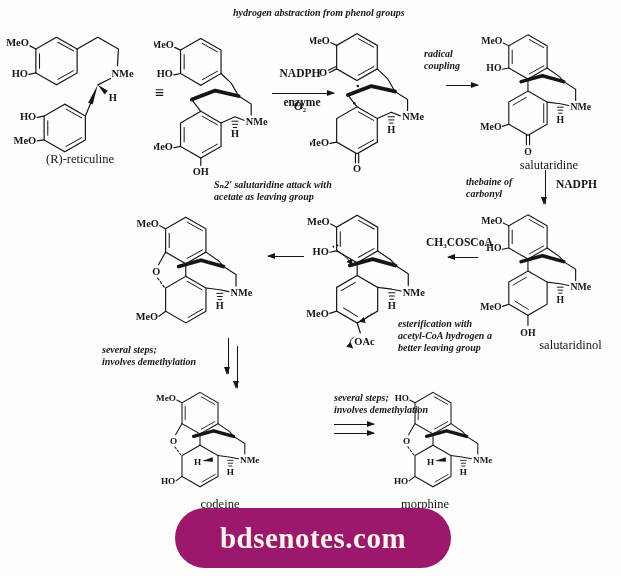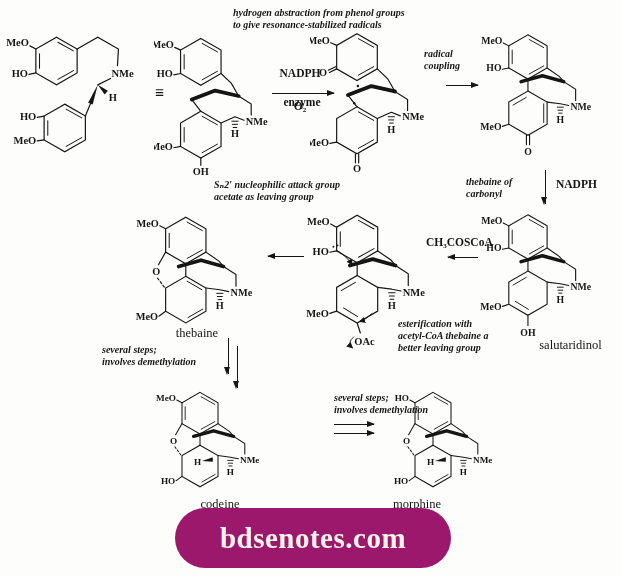--- a/index.html
+++ b/index.html
@@ -40,38 +40,38 @@
   <svg width="0" height="0" style="position:absolute">
     <defs>
       <marker id="ah" viewBox="0 0 10 10" refX="9" refY="5" markerWidth="7" markerHeight="7" orient="auto-start-reverse">
         <path d="M0 0L10 5L0 10z" fill="#151515"></path>
       </marker>
     </defs>
   </svg>
 
   <div class="ann" style="left:233px;top:7px;">
     <div>hydrogen abstraction from phenol groups</div>
-    <div>to give resonance-stabilized radicals</div>
   </div>
 
   <svg class="abs" style="left:4px;top:28px;" width="138" height="133" viewBox="0 0 150 145">
     <path class="bd" d="M57 10 L79.5 23 L79.5 49 L57 62 L34.5 49 L34.5 23 Z"></path>
     <path class="tick" d="M58.5 15.5 L75.5 25 M38.5 28 L38.5 44 M75.5 46.5 L58.5 56"></path>
     <path class="bd" d="M79.5 23 L102 10 L124.5 23 L123.5 41 M116 55 L102 62 M28 19.5 L34.5 23 M27 50.5 L34.5 49 M94 82.5 L88.5 96 M36 97.5 L43.5 96 M36 123 L43.5 122"></path>
     <path class="bd" d="M66 83 L88.5 96 L88.5 122 L66 135 L43.5 122 L43.5 96 Z"></path>
     <path class="tick" d="M67.5 88.5 L84.5 98 M47.5 101 L47.5 117 M84.5 119.5 L67.5 129"></path>
     <polygon class="wedge" points="102,62 113,68.5 109.5,72.5"></polygon>
     <polygon class="wedge" points="102,62 91.5,81.5 96.5,83.5"></polygon>
     <text x="27" y="20" text-anchor="end">MeO</text>
     <text x="26" y="53" text-anchor="end">HO</text>
     <text x="117" y="53">NMe</text>
     <text x="114" y="80">H</text>
     <text x="35" y="100" text-anchor="end">HO</text>
     <text x="35" y="126" text-anchor="end">MeO</text>
   </svg>
+  <div class="cap" style="left:20px;top:152px;width:120px;">(R)-reticuline</div>
 
   <div class="equiv" style="left:155px;top:84px;">≡</div>
 
   <svg class="abs" style="left:154px;top:33px;" width="126" height="144" viewBox="0 0 140 160">
     <path class="bd" d="M52 6 L74.5 19 L74.5 45 L52 58 L29.5 45 L29.5 19 Z"></path>
     <path class="tick" d="M53.5 11.5 L70.5 21 M33.5 24 L33.5 40 M70.5 42.5 L53.5 52"></path>
     <path class="bd" d="M23 16 L29.5 19 M22 46.5 L29.5 45 M74.5 45 L86 56 L94 70 M42 74 L52 87 M94 70 L108 79 L108 91 M100 97 L90 93 M90 93 L74.5 100 M22 127.5 L29.5 126 M52 139 L52 147"></path>
     <path class="bold" d="M42 74 L68 64 L94 70"></path>
     <path class="bd" d="M52 87 L74.5 100 L74.5 126 L52 139 L29.5 126 L29.5 100 Z"></path>
     <path class="tick" d="M53.5 92.5 L70.5 102 M33.5 105 L33.5 121 M70.5 123.5 L53.5 133"></path>
@@ -121,49 +121,49 @@
     <path class="bd" d="M56 74 L78.5 87 L78.5 113 L56 126 L33.5 113 L33.5 87 Z"></path>
     <path class="tick" d="M38.5 90.5 L54 81.5 M74.5 89 L74.5 111"></path>
     <path class="tick" d="M90.5 93 L97.5 93 M91.2 96.5 L96.8 96.5 M92 100 L96 100"></path>
     <text x="26" y="18.5" text-anchor="end">MeO</text>
     <text x="25" y="51" text-anchor="end">HO</text>
     <text x="106" y="96">NMe</text>
     <text x="94" y="111" text-anchor="middle">H</text>
     <text x="25" y="119.5" text-anchor="end">MeO</text>
     <text x="56" y="149" text-anchor="middle">O</text>
   </svg>
+  <div class="cap" style="left:494px;top:158px;width:110px;">salutaridine</div>
 
   <div class="ann" style="left:466px;top:176px;">
     <div>thebaine of</div>
     <div>carbonyl</div>
   </div>
   <div class="varrow" style="left:545px;top:170px;height:34px;"></div>
   <div class="rg" style="left:556px;top:178px;">NADPH</div>
 
   <div class="ann" style="left:214px;top:179px;">
-    <div>Sₙ2′ nucleophilic attack group</div>
+    <div>Sₙ2′ salutaridine attack with</div>
     <div>acetate as leaving group</div>
   </div>
 
   <svg class="abs" style="left:132px;top:210px;" width="130" height="121" viewBox="0 0 145 135">
     <path class="bd" d="M60 8 L82.5 21 L82.5 47 L60 60 L37.5 47 L37.5 21 Z"></path>
     <path class="tick" d="M61.5 13.5 L78.5 23 M41.5 26 L41.5 42 M78.5 44.5 L61.5 54"></path>
     <path class="bd" d="M31 17.5 L37.5 21 M37.5 47 L29.5 61 M60 60 L60 74 M82.5 47 L97 57 L102 63 M102 63 L116 72 L116 85 M108 91 L98 89 M98 89 L82.5 87 M30 118.5 L37.5 113"></path>
     <path class="bd dash" d="M28.5 76 L36 86"></path>
     <path class="bold" d="M52 63 L77 56 L102 63"></path>
     <path class="bd" d="M60 74 L82.5 87 L82.5 113 L60 126 L37.5 113 L37.5 87 Z"></path>
     <path class="tick" d="M61.5 79.5 L78 89 M62.5 120 L79 110.5"></path>
     <path class="tick" d="M94.5 93 L101.5 93 M95.2 96.5 L100.8 96.5 M96 100 L100 100"></path>
     <text x="30" y="18.5" text-anchor="end">MeO</text>
     <text x="27" y="72" text-anchor="middle">O</text>
     <text x="110" y="96">NMe</text>
     <text x="98" y="111" text-anchor="middle">H</text>
     <text x="29" y="123" text-anchor="end">MeO</text>
   </svg>
-  <div class="cap" style="left:147px;top:326px;width:100px;">thebaine</div>
   <div class="harrow rev" style="left:268px;top:256px;width:36px;"></div>
 
   <svg class="abs" style="left:306px;top:208px;" width="137" height="146" viewBox="0 0 150 160">
     <path class="bd" d="M56 8 L78.5 21 L78.5 47 L56 60 L33.5 47 L33.5 21 Z"></path>
     <path class="tick" d="M57.5 13.5 L74.5 23 M37.5 26 L37.5 42 M74.5 44.5 L57.5 54"></path>
     <path class="bd" d="M27 17.5 L33.5 21 M26 48.5 L33.5 47 M56 60 L56 74 M78.5 47 L93 57 L98 63 M98 63 L112 72 L112 85 M104 91 L94 89 M94 89 L78.5 87 M26 115.5 L33.5 113 M56 126 L59.5 137"></path>
     <path class="bold" d="M48 63 L73 56 L98 63"></path>
     <path class="bd" d="M56 74 L78.5 87 L78.5 113 L56 126 L33.5 113 L33.5 87 Z"></path>
     <path class="tick" d="M38.5 90.5 L54 81.5 M41 109.5 L56.5 119"></path>
     <path class="tick" d="M90.5 93 L97.5 93 M91.2 96.5 L96.8 96.5 M92 100 L96 100"></path>
@@ -175,21 +175,21 @@
     <text x="26" y="18.5" text-anchor="end">MeO</text>
     <text x="25" y="51" text-anchor="end">HO</text>
     <text x="106" y="96">NMe</text>
     <text x="94" y="111" text-anchor="middle">H</text>
     <text x="25" y="119.5" text-anchor="end">MeO</text>
     <text x="64" y="150" text-anchor="middle">OAc</text>
   </svg>
 
   <div class="ann" style="left:398px;top:318px;font-style:italic;">
     <div>esterification with</div>
-    <div>acetyl-CoA thebaine a</div>
+    <div>acetyl-CoA hydrogen a</div>
     <div>better leaving group</div>
   </div>
   <div class="rg" style="left:426px;top:236px;">CH₃COSCoA</div>
   <div class="harrow rev" style="left:448px;top:257px;width:30px;"></div>
 
   <svg class="abs" style="left:480px;top:208px;" width="124" height="132" viewBox="0 0 145 155">
     <path class="bd" d="M56 8 L78.5 21 L78.5 47 L56 60 L33.5 47 L33.5 21 Z"></path>
     <path class="tick" d="M57.5 13.5 L74.5 23 M37.5 26 L37.5 42 M74.5 44.5 L57.5 54"></path>
     <path class="bd" d="M27 17.5 L33.5 21 M26 48.5 L33.5 47 M56 60 L56 74 M78.5 47 L93 57 L98 63 M98 63 L112 72 L112 85 M104 91 L94 89 M94 89 L78.5 87 M26 115.5 L33.5 113 M56 126 L56 138"></path>
     <path class="bold" d="M48 63 L73 56 L98 63"></path>
@@ -248,19 +248,19 @@
     <path class="tick" d="M62.5 120 L79 110.5"></path>
     <path class="tick" d="M94.5 93 L101.5 93 M95.2 96.5 L100.8 96.5 M96 100 L100 100"></path>
     <polygon class="wedge" points="76,89 62.5,93.8 76,94.6"></polygon>
     <text x="30" y="18.5" text-anchor="end">HO</text>
     <text x="27" y="72" text-anchor="middle">O</text>
     <text x="57" y="99" text-anchor="middle">H</text>
     <text x="110" y="96">NMe</text>
     <text x="98" y="111" text-anchor="middle">H</text>
     <text x="29" y="123" text-anchor="end">HO</text>
   </svg>
-  <div class="cap" style="left:367px;top:497px;width:100px;">morphine</div>
+  <div class="cap" style="left:375px;top:497px;width:100px;">morphine</div>
 
   <div class="badge">
     <span>bdsenotes.com</span>
   </div>
 
 </div>
 
 </body></html>

